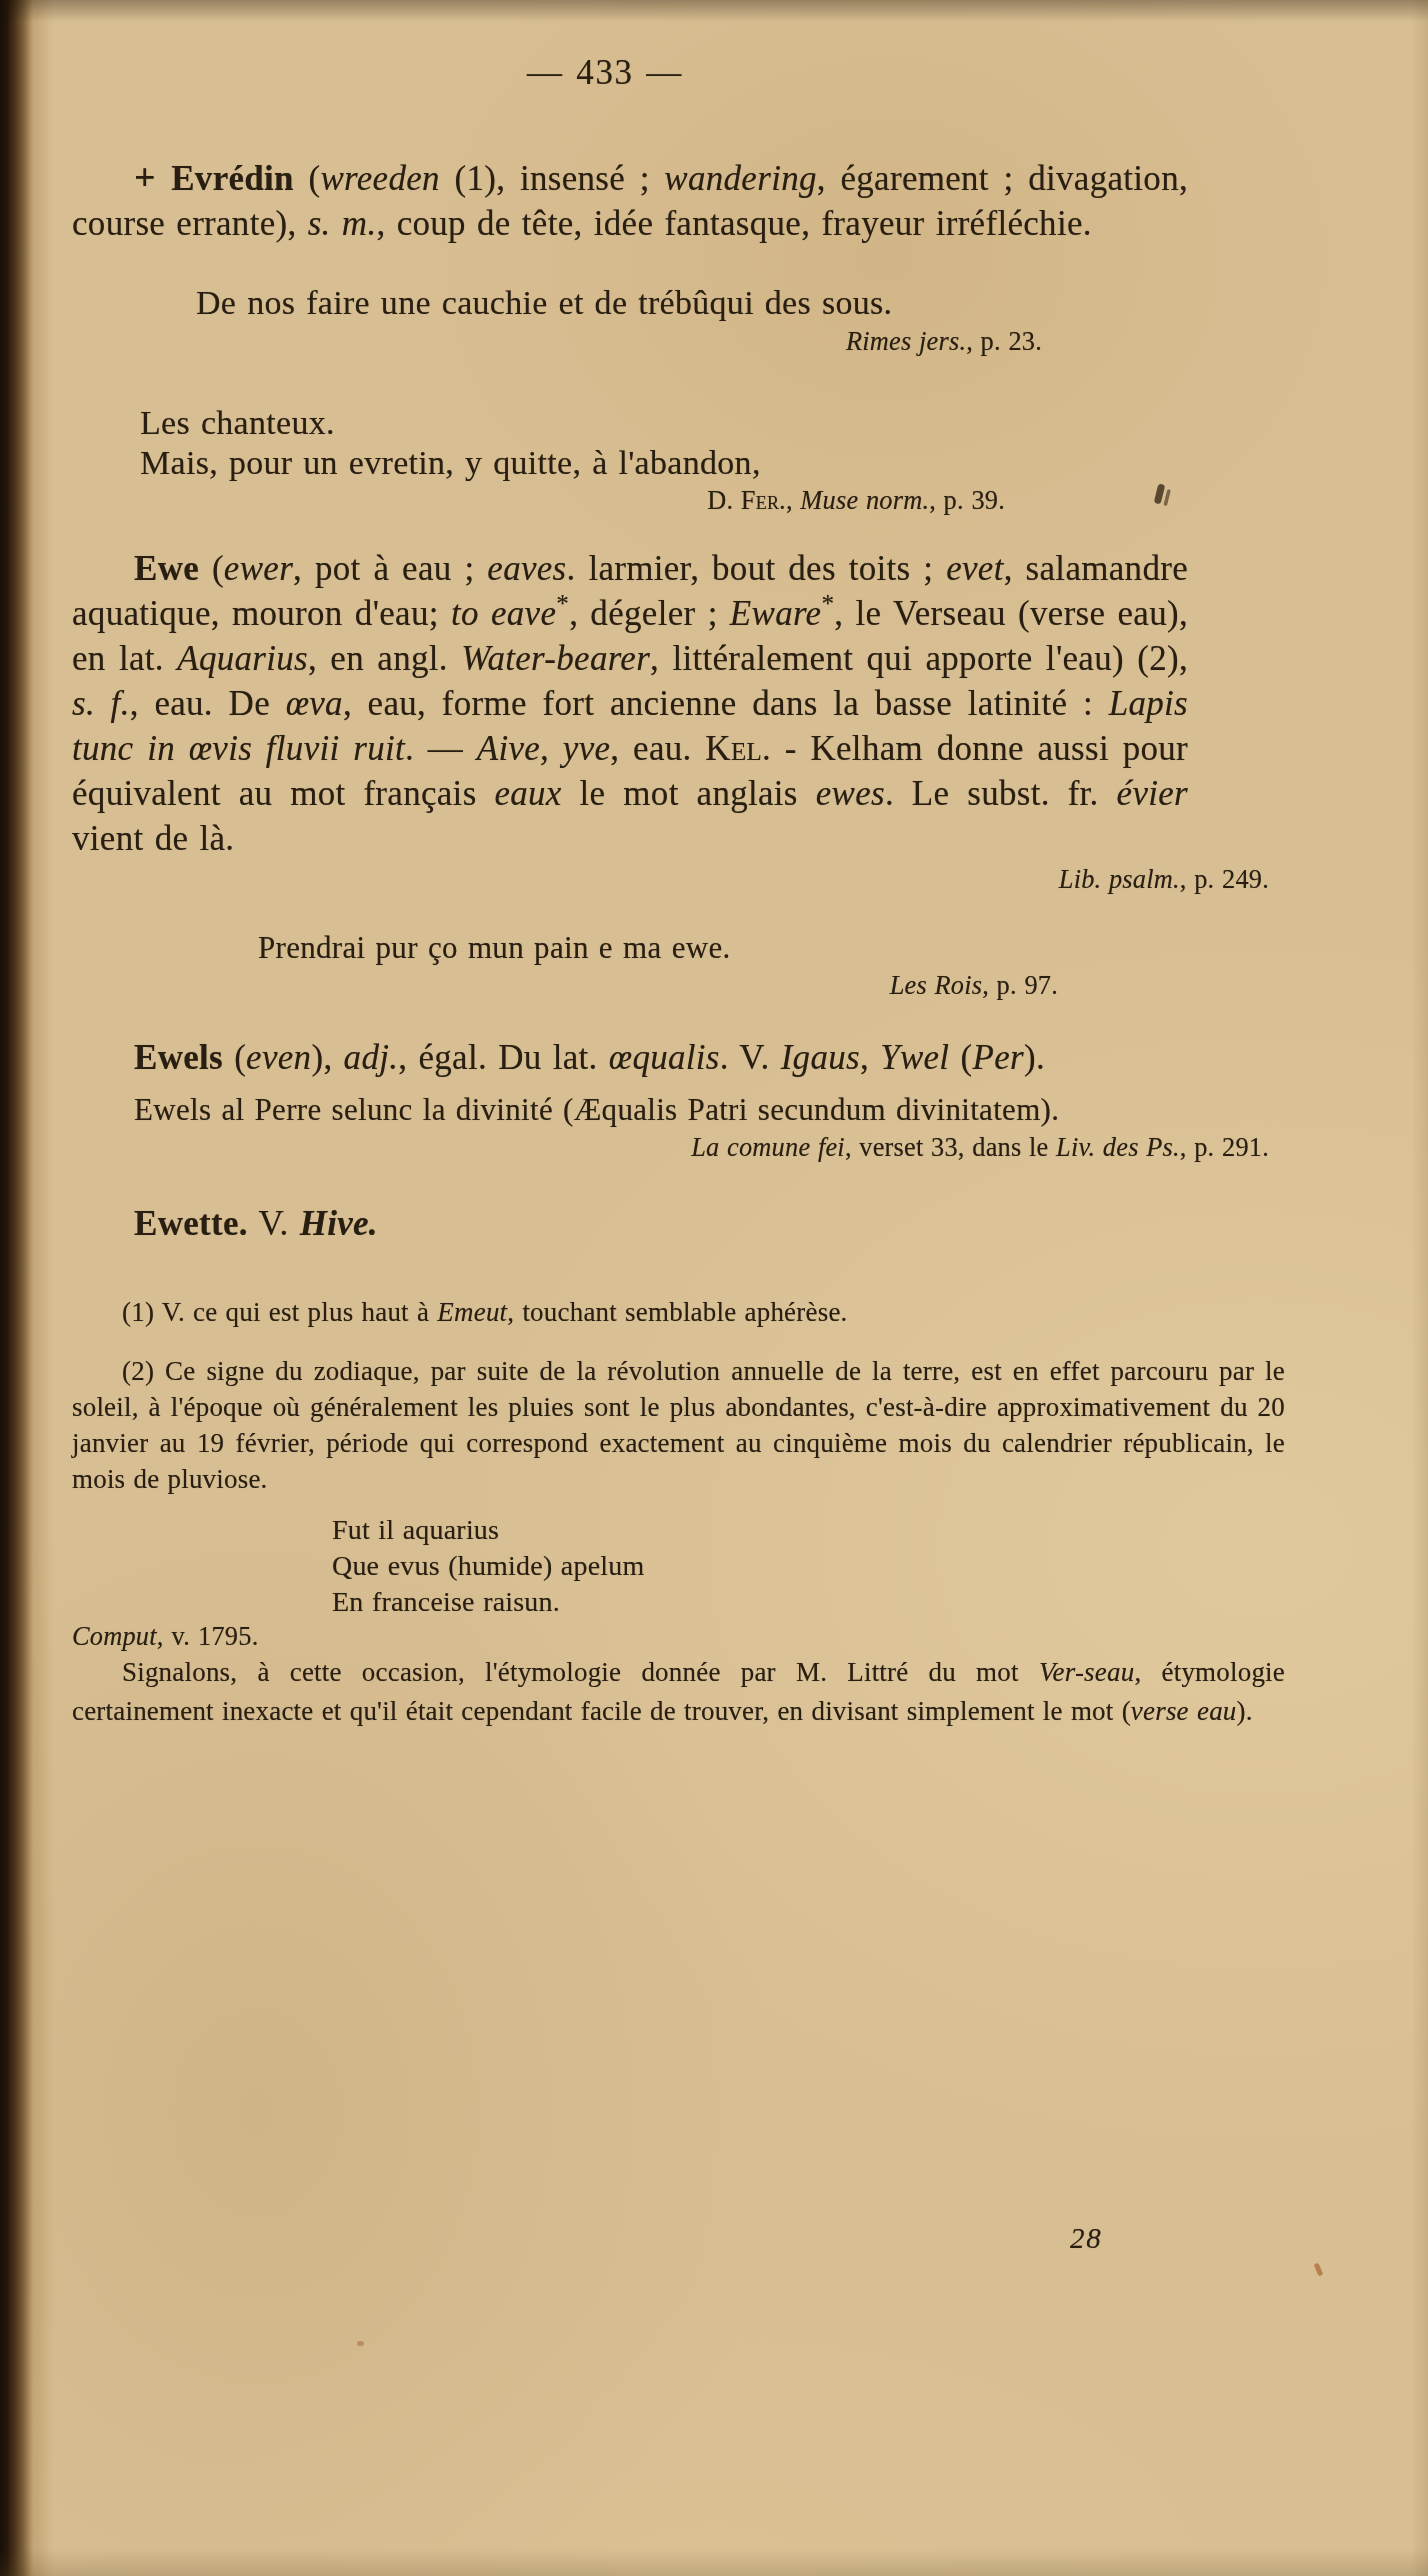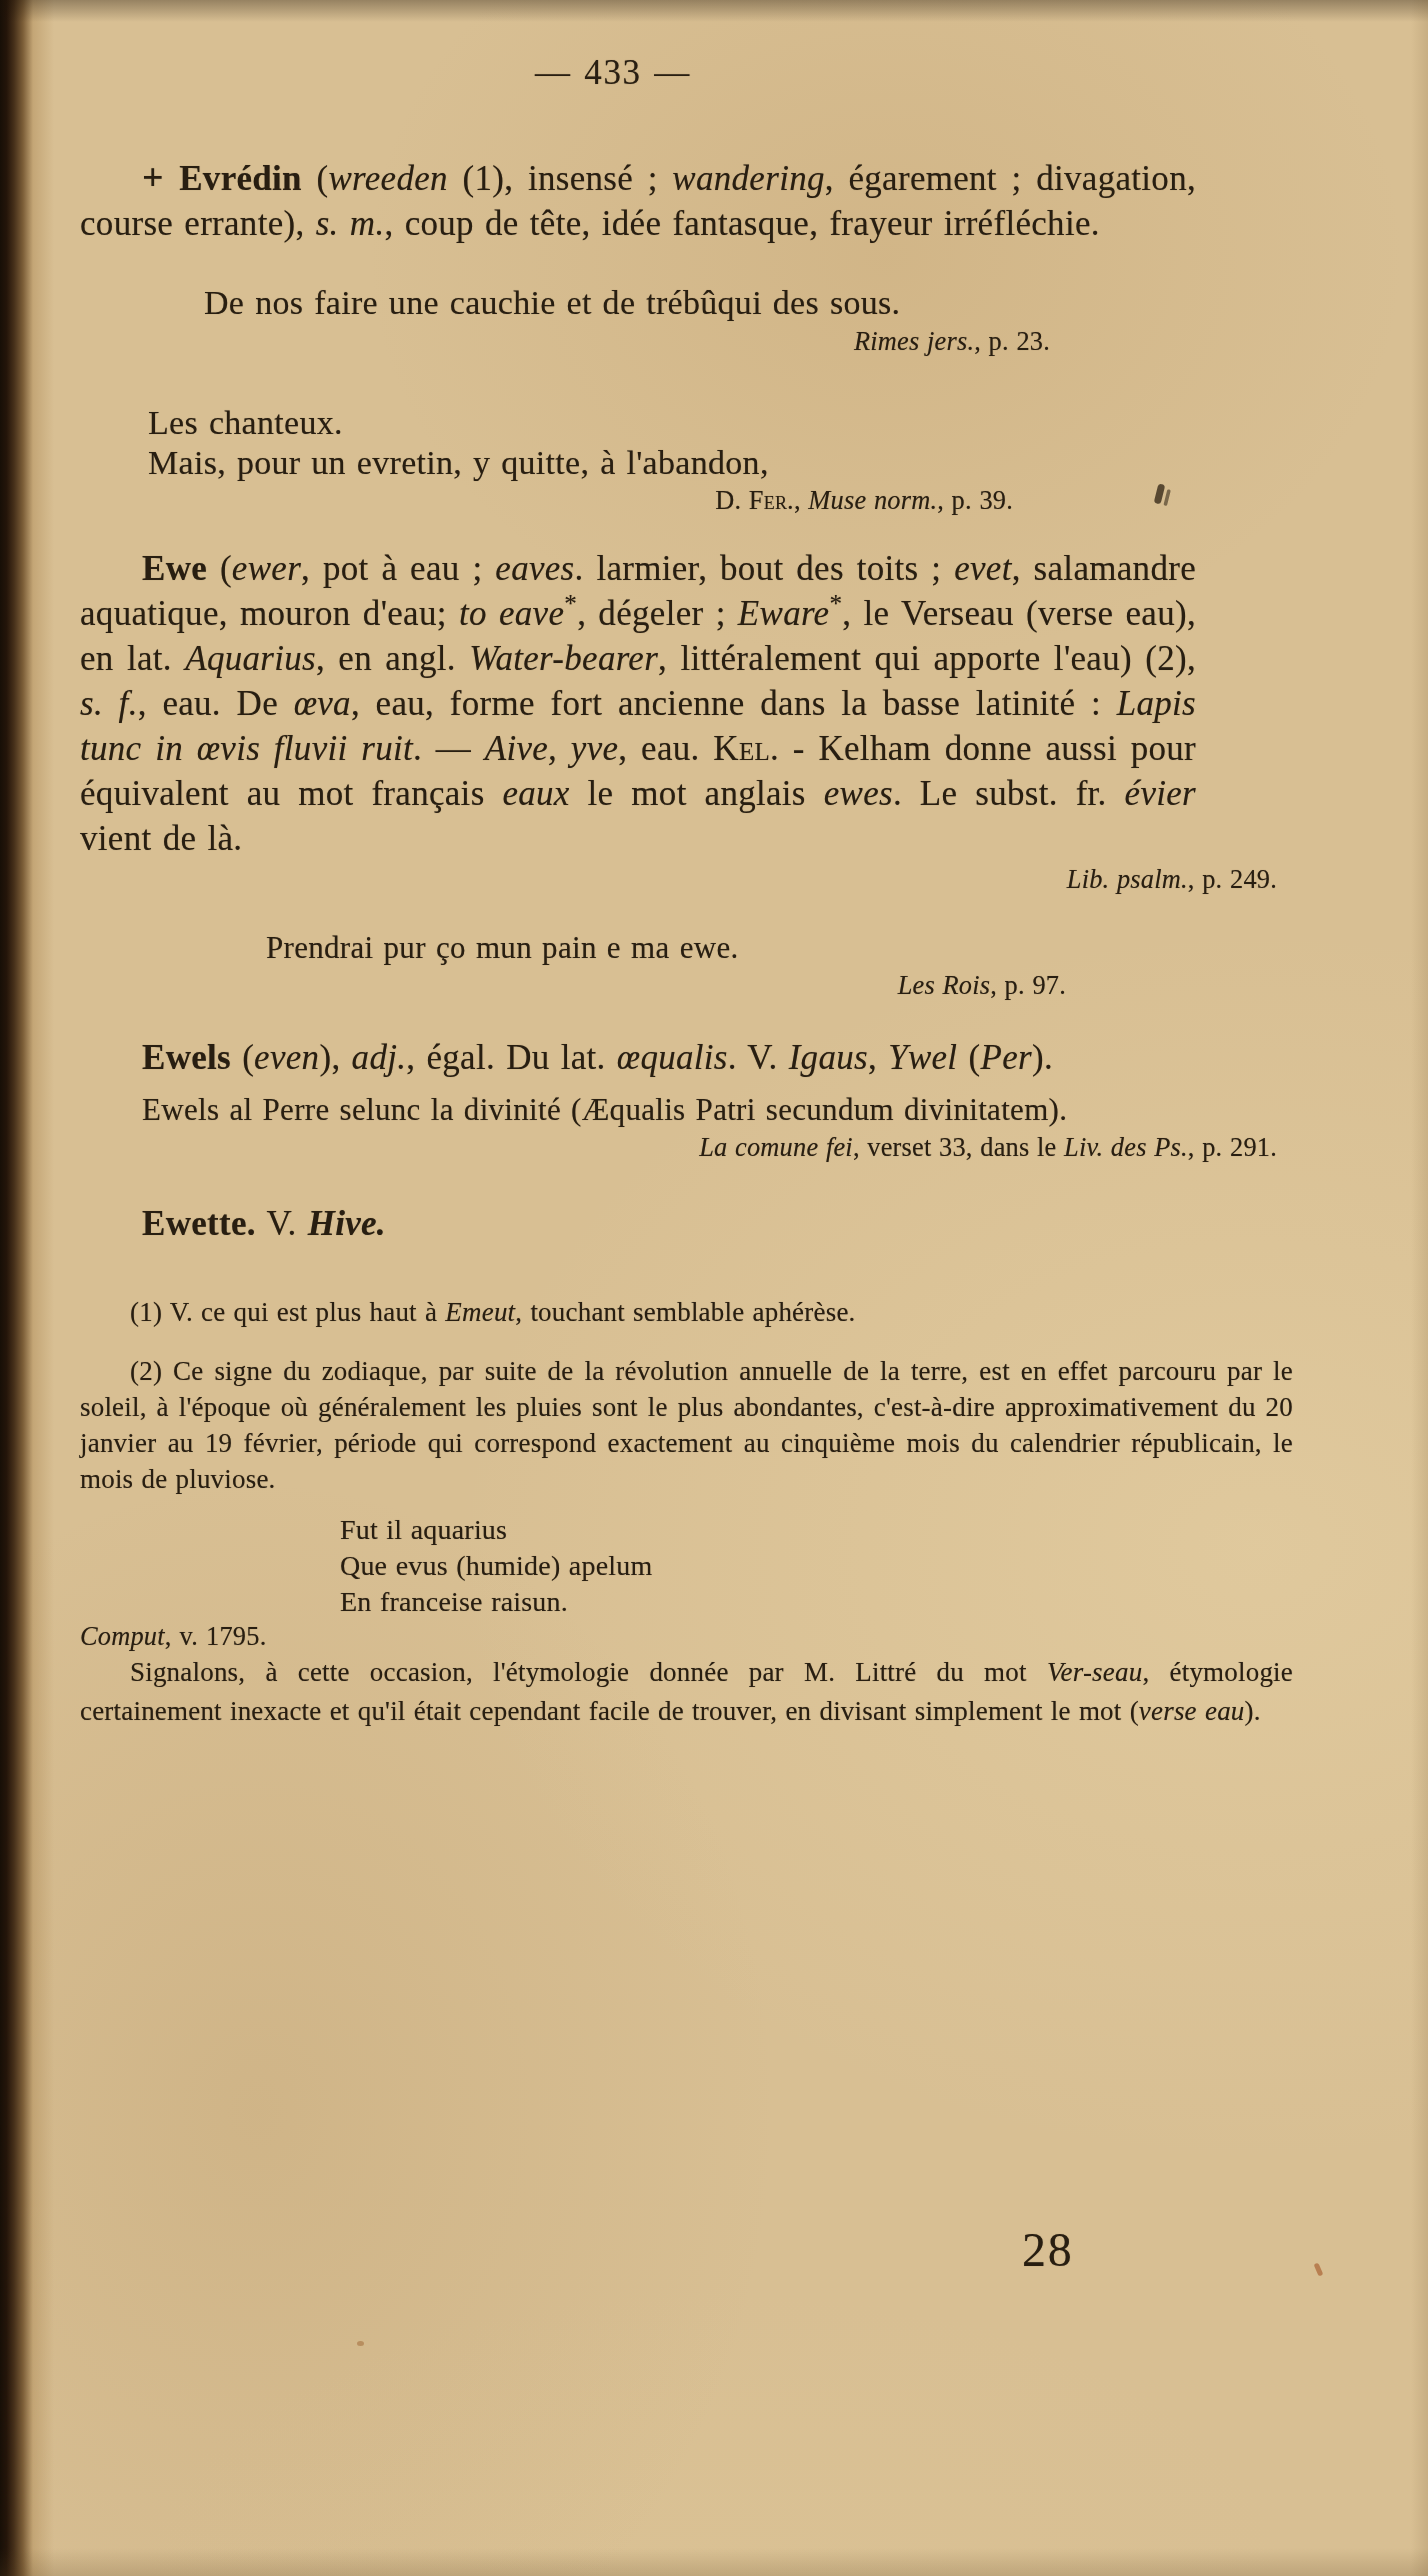--- a/index.html
+++ b/index.html
@@ -34,21 +34,21 @@
     background:linear-gradient(270deg, rgba(120,92,52,0.18), rgba(120,92,52,0));
     pointer-events:none;
   }
   .bottom-shadow {
     position:absolute; left:0; right:0; bottom:0; height:28px;
     background:linear-gradient(0deg, rgba(96,72,38,0.22), rgba(96,72,38,0));
     pointer-events:none;
   }
 
   .content {
-    position:absolute; left:80px; top:52px; width:1116px;
+    position:absolute; left:72px; top:52px; width:1116px;
     font-size:35px; line-height:45px;
     letter-spacing:0.3px; word-spacing:2.1px;
     text-align:justify;
     text-shadow:0 0 0.8px rgba(40,30,18,0.45);
   }
 
   .page-header { text-align:center; font-size:35px; line-height:41px; margin:0 50px 62px 0; letter-spacing:1.7px; }
 
   .entry { margin:0; text-indent:62px; }
 
@@ -73,21 +73,21 @@
   .footnotes { margin-top:48px; font-size:27px; line-height:36px; letter-spacing:0.2px; word-spacing:1.2px; }
   .fn { text-indent:50px; text-align:justify; margin:0 -97px 0 0; }
   .fn-2 { margin-top:23px; }
   .fn-cont { text-indent:37px; }
   .fn-3 { line-height:39px; margin-top:0; }
 
   .verse { margin:15px 0 0 260px; font-size:28px; line-height:36px; text-align:left; }
   .verse .line { white-space:nowrap; }
   .verse-attr { font-size:26.4px; line-height:33px; margin:0 29px 0 0; }
 
-  .signature { position:absolute; left:1022px; top:2222px; font-size:48px; letter-spacing:1.7px; text-shadow:0 0 0.8px rgba(40,30,18,0.45); }
+  .signature { position:absolute; left:1070px; top:2222px; font-size:29px; letter-spacing:1.7px; text-shadow:0 0 0.8px rgba(40,30,18,0.45);font-style:italic; }
 
   
   .s-r  { }
   .s-b  { font-weight:bold; }
   .s-i  { font-style:italic; }
   .s-bi { font-weight:bold; font-style:italic; }
   .s-sc { font-variant:small-caps; }
   .s-st { font-size:0.72em; vertical-align:super; line-height:0; }
   .s-cross { font-weight:bold; font-size:1.08em; }
 

